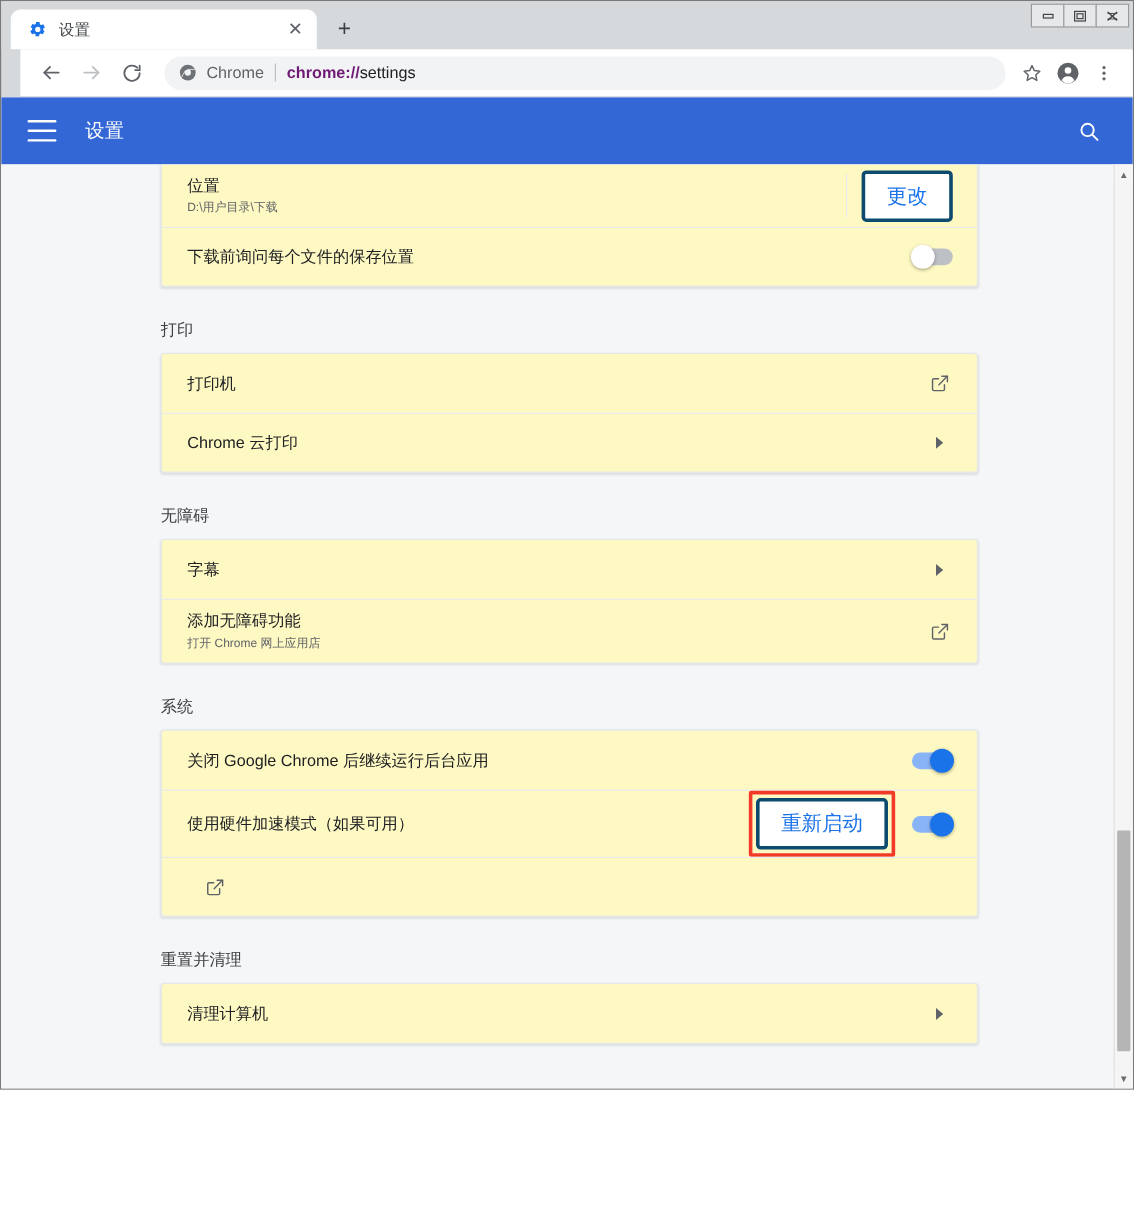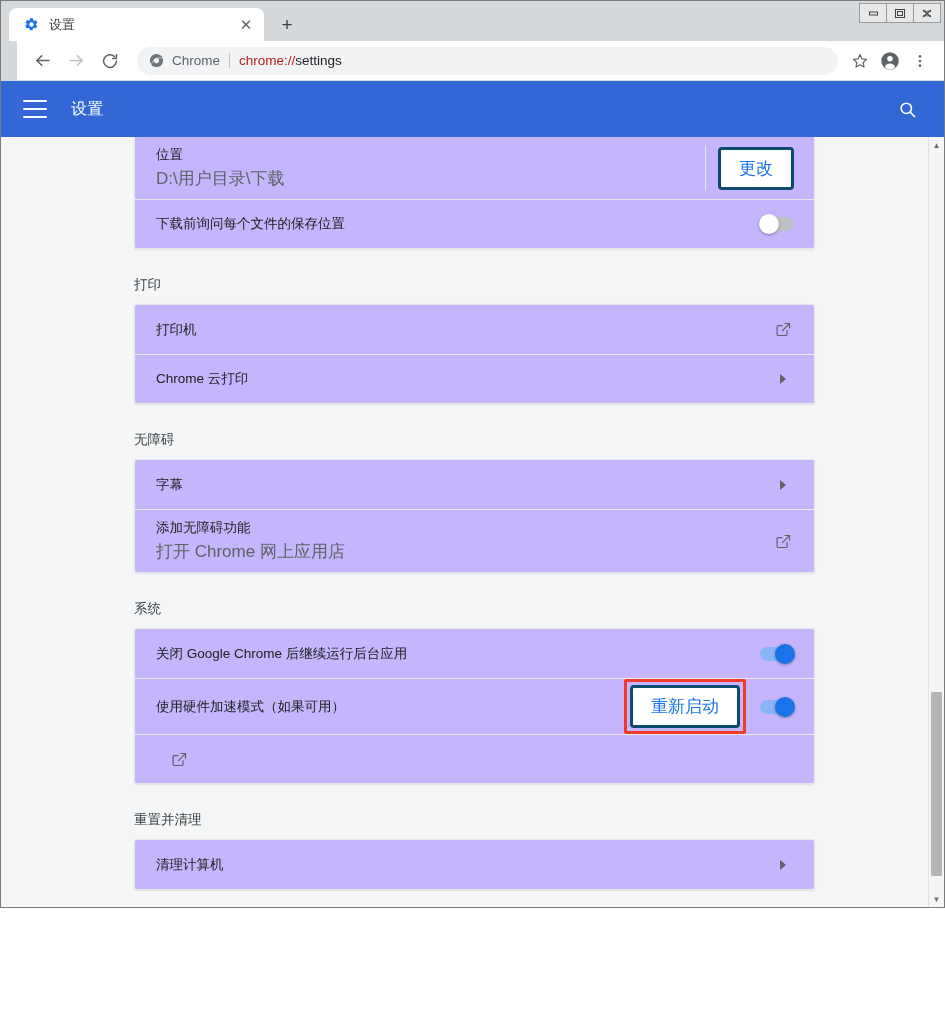--- a/index.html
+++ b/index.html
@@ -165,21 +165,21 @@
     background: #bdc1c6;
     margin: 0 9px;
     flex: none;
   }
 
   .omni-url {
     font-size: 13.5px;
     color: #202124;
     white-space: nowrap;
   }
-  .omni-url .scheme { color: #b91c1c; }
+  .omni-url .scheme { color: #701a75; font-weight: bold; }
 
   .tool-icon {
     width: 28px;
     height: 28px;
     display: flex;
     align-items: center;
     justify-content: center;
     color: #5f6368;
     flex: none;
     margin-left: 2px;
@@ -255,21 +255,21 @@
   .section-title {
     font-size: 13.5px;
     color: #3c4043;
     margin: 27px 0 10px 133px;
     font-weight: normal;
   }
 
   .card {
     width: 681px;
     margin-left: 133px;
-    background: #c4b5fd;
+    background: #fef9c3;
     border: 1px solid #e6e8ea;
     border-radius: 3px;
     box-shadow: 0 1px 2px rgba(60,64,67,0.12);
     overflow: hidden;
   }
 
   .card.top-cut {
     border-top: none;
     border-radius: 0 0 3px 3px;
   }
@@ -286,21 +286,21 @@
 
   .row-text { flex: 1; min-width: 0; padding: 8px 0; }
 
   .row-label {
     font-size: 13.5px;
     color: #202124;
     line-height: 1.45;
   }
 
   .row-sublabel {
-    font-size: 17px;
+    font-size: 10px;
     color: #5f6368;
     line-height: 1.45;
     margin-top: 2px;
   }
 
   
   .toggle {
     width: 34px;
     height: 14px;
     border-radius: 7px;

